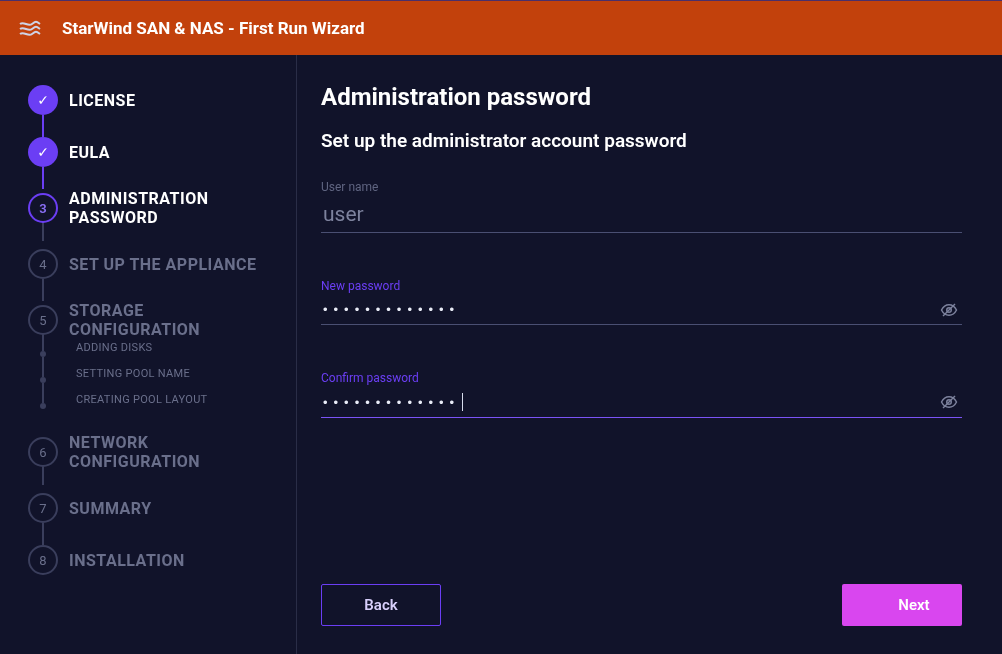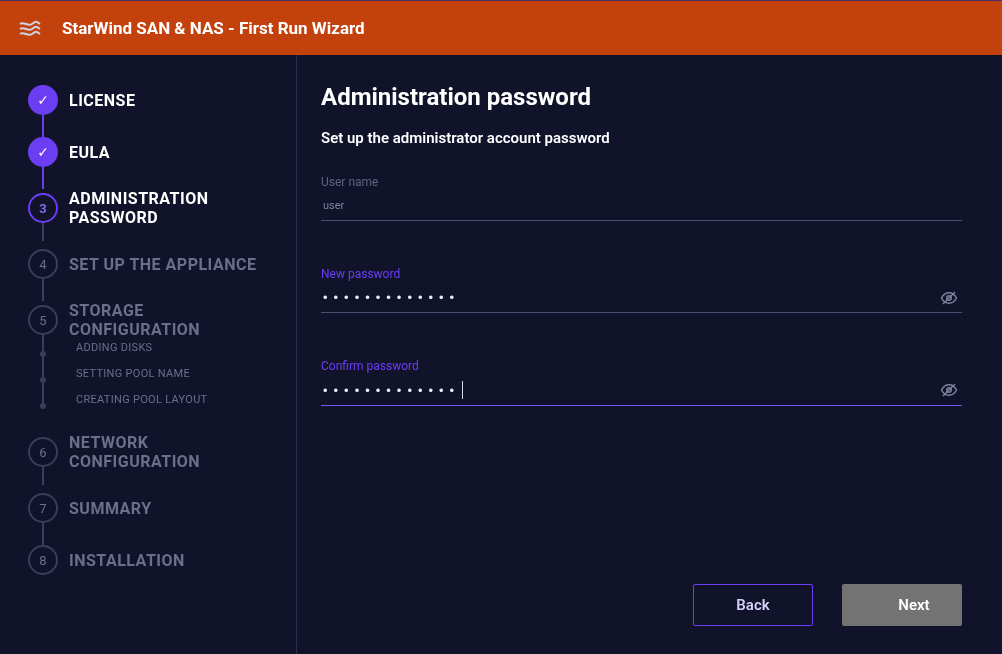--- a/index.html
+++ b/index.html
@@ -129,40 +129,40 @@
   
   .main {
     flex: 1;
     border-left: 1px solid #2a2d47;
     padding: 28px 40px 24px 24px;
     position: relative;
     display: flex;
     flex-direction: column;
   }
   .page-title { font-size: 24px; font-weight: 700; margin-bottom: 18px; }
-  .page-subtitle { font-size: 15px; font-weight: 600; margin-bottom: 28px; }
+  .page-subtitle { font-size: 19px; font-weight: 600; margin-bottom: 28px; }
 
   .field { margin-bottom: 34px; position: relative; }
   .field .flabel {
     font-size: 12px;
     margin-bottom: 8px;
   }
   .field.readonly .flabel { color: #5f6480; }
   .field.active .flabel { color: #6b3ef4; margin-top: 12px; }
 
   .field .control {
     position: relative;
     border-bottom: 1px solid #4a4f72;
     padding: 0 30px 6px 2px;
     min-height: 24px;
     display: flex;
     align-items: center;
   }
   .field.focused .control { border-bottom: 1px solid #7b53f5; }
-  .field .value-text { font-size: 11px; color: #d7dcec; }
+  .field .value-text { font-size: 21px; color: #d7dcec; }
   .field.readonly .value-text { color: #7d829d; }
 
   .dots { letter-spacing: 6px; font-size: 13px; color:#e9ecf7; font-family: Arial, sans-serif; }
 
   .caret {
     width: 1px; height: 18px; background:#d7dcec;
     margin-left: 2px;
   }
 
   .eye-btn {
@@ -171,40 +171,40 @@
     width: 22px; height: 22px;
     display:flex; align-items:center; justify-content:center;
     cursor: pointer;
     color: #7d829d;
   }
   .eye-btn svg { width: 18px; height: 18px; }
 
   .footer {
     margin-top: auto;
     display: flex;
-    justify-content: flex-end;
-    gap: 29px;
+    justify-content: space-between;
+    gap: 22px;
     padding-bottom: 4px;
   }
   .btn {
     min-width: 120px;
     height: 42px;
     border-radius: 2px;
     font-size: 15px;
     font-weight: 600;
     display:flex; align-items:center; justify-content:center;
     cursor: pointer;
   }
   .btn-outline {
     border: 1px solid #6b3ef4;
     color: #d8cffb;
     background: transparent;
   }
   .btn-primary {
-    background: #737373;
+    background: #d946ef;
     color: #fff;
     border: none;
     padding-left: 24px;
   }
 </style>
 </head>
 <body>
 
 <div class="header">
   <span class="logo">

